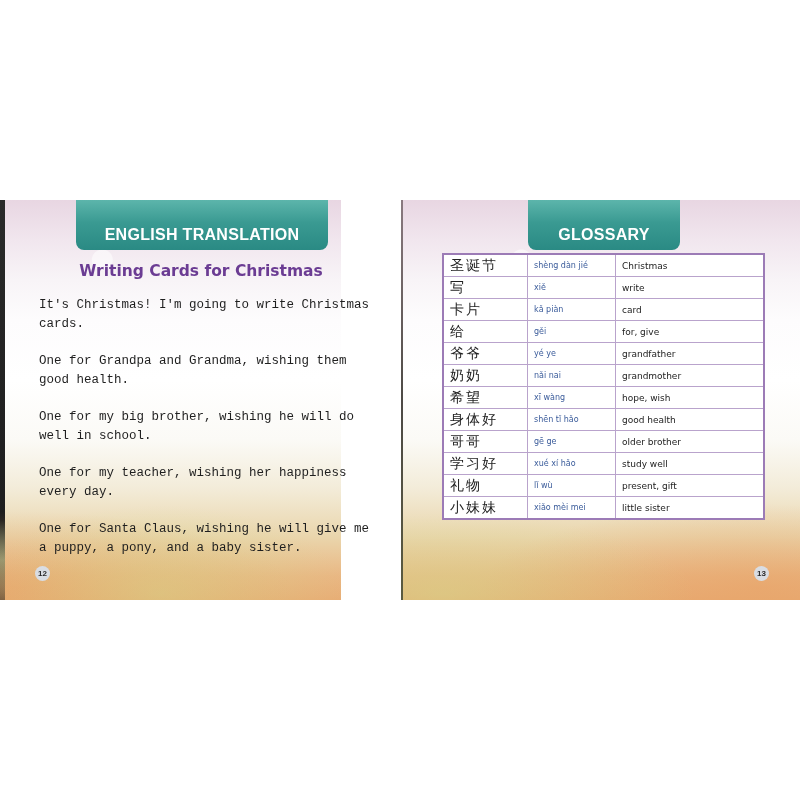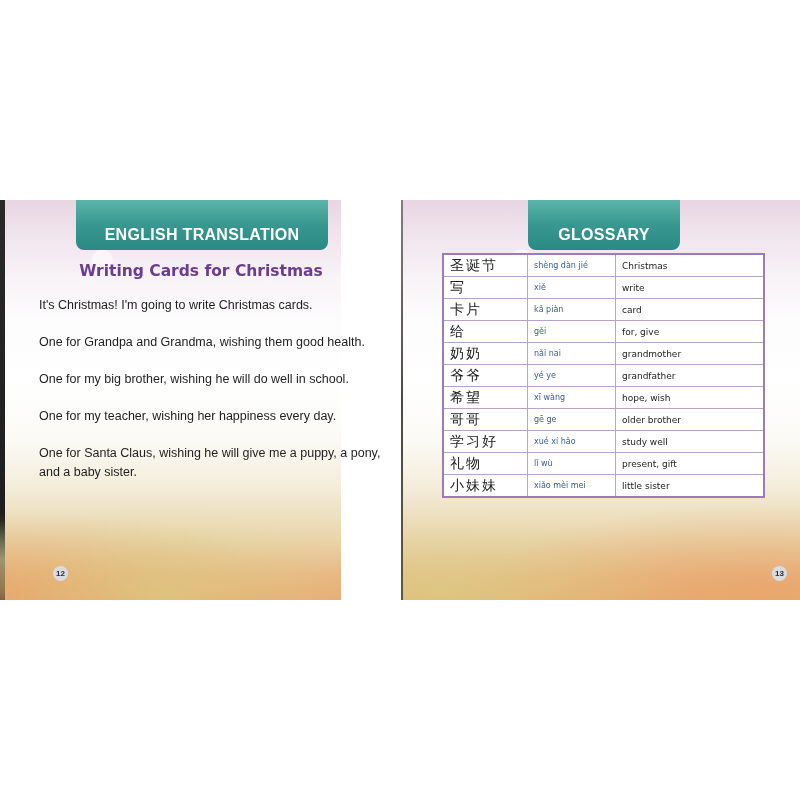--- a/index.html
+++ b/index.html
@@ -55,29 +55,28 @@
   .header-left { left:76px; width:252px; }
   .header-right { left:126px; width:152px;align-items:flex-end; }
   .story-title {
     position:absolute; left:0; width:402px; top:62px; text-align:center;
     color:#6b3c93; font-weight:bold; font-size:15.5px; z-index:2;
     font-family:"DejaVu Sans", sans-serif;
   }
   .story {
     position:absolute; left:39px; top:96px; width:345px; z-index:2;
     color:#1f1f1f; font-size:12.5px; line-height:19px;
-    font-family:Liberation Sans, sans-serif;
+    font-family:Liberation Mono, monospace;
   }
   .story p { margin:0 0 18px 0; }
   .page-num {
     position:absolute; width:15px; height:15px; border-radius:50%;
     background:#d9dde3; color:#2a2a2a; font-size:8px; font-weight:bold;
     display:flex; align-items:center; justify-content:center; z-index:2;
     font-family:"Liberation Sans", sans-serif;
-    margin-left:18px;
   }
   .num-left { left:35px; top:366px; }
   .num-right { left:352px; top:366px; }
   .glossary {
     position:absolute; left:40px; top:53px; width:323px; z-index:2;
     border:2px solid #9c7bb6; background:#ffffff; border-collapse:collapse;
   }
   .glossary td {
     border:1px solid #b9a3cc; height:21px; padding:0 0 0 6px; vertical-align:middle;
   }
@@ -127,33 +126,38 @@
             <td class="zh">卡片</td>
             <td class="py">kǎ piàn</td>
             <td class="en">card</td>
           </tr>
           <tr>
             <td class="zh">给</td>
             <td class="py">gěi</td>
             <td class="en">for, give</td>
           </tr>
           <tr>
+            <td class="zh">爷爷</td>
+            <td class="py">yé ye</td>
+            <td class="en">grandfather</td>
+          </tr>
+          <tr>
             <td class="zh">奶奶</td>
             <td class="py">nǎi nai</td>
             <td class="en">grandmother</td>
           </tr>
           <tr>
-            <td class="zh">爷爷</td>
-            <td class="py">yé ye</td>
-            <td class="en">grandfather</td>
-          </tr>
-          <tr>
             <td class="zh">希望</td>
             <td class="py">xī wàng</td>
             <td class="en">hope, wish</td>
+          </tr>
+          <tr>
+            <td class="zh">身体好</td>
+            <td class="py">shēn tǐ hǎo</td>
+            <td class="en">good health</td>
           </tr>
           <tr>
             <td class="zh">哥哥</td>
             <td class="py">gē ge</td>
             <td class="en">older brother</td>
           </tr>
           <tr>
             <td class="zh">学习好</td>
             <td class="py">xué xí hǎo</td>
             <td class="en">study well</td>

